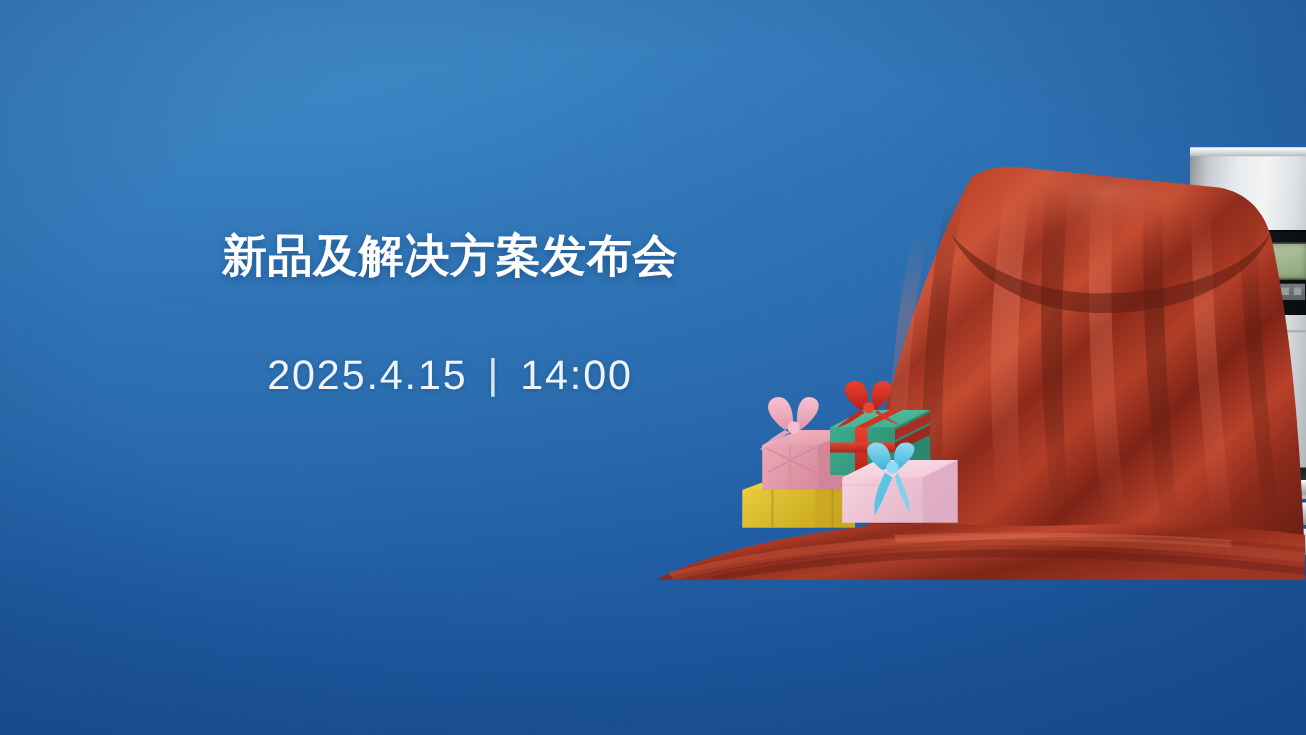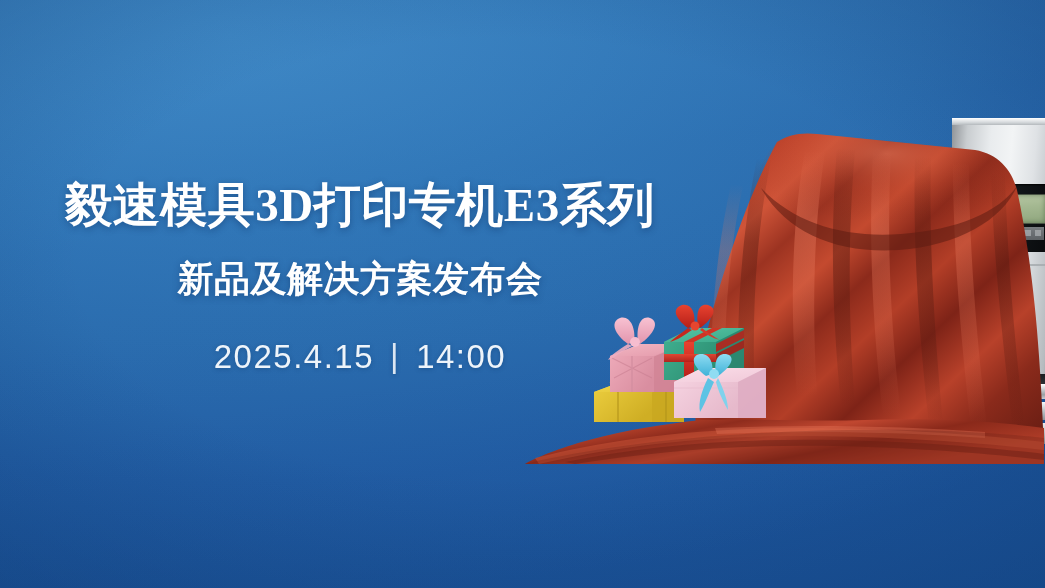--- a/index.html
+++ b/index.html
@@ -153,21 +153,21 @@
     font-weight: 700;
     font-size: 47px;
     line-height: 74px;
     letter-spacing: 0.5px;
     text-align: center;
     white-space: nowrap;
     text-shadow: 0 2px 7px rgba(10,45,95,0.45);
   }
   .title-line.line2 { font-size: 36px; }
   .datetime {
-    margin-top: 22px;
+    margin-top: 39px;
     text-align: center;
     color: #eef4fa;
     font-size: 33px;
     font-weight: 300;
     letter-spacing: 1.5px;
     white-space: nowrap;
     text-shadow: 0 1px 4px rgba(10,45,95,0.35);
   }
   .datetime .sep {
     display: inline-block;
@@ -411,20 +411,19 @@
           <path d="M130,76 C144,66 148,56 138,54 C128,53 126,64 128,74 Z" fill="url(#blueRib)"></path>
           <path d="M120,78 C114,90 110,102 112,112 C118,102 122,90 126,82 Z" fill="#5cc3e4"></path>
           <path d="M130,78 C136,90 140,102 140,110 C134,100 130,90 128,82 Z" fill="#7fd2ec"></path>
           <circle cx="126" cy="74" r="5" fill="#8fdcf2"></circle>
         </g>
       </g>
     </svg>
   </div>
 
   <div class="content">
-    <div class="title-line line1">毅速模具3D打印专机E3系列</div>
     <div class="title-line line2">新品及解决方案发布会</div>
     <div class="datetime">
       <span>2025.4.15</span><span class="sep">|</span><span>14:00</span>
     </div>
   </div>
 
 </div>
 
 </body></html>

